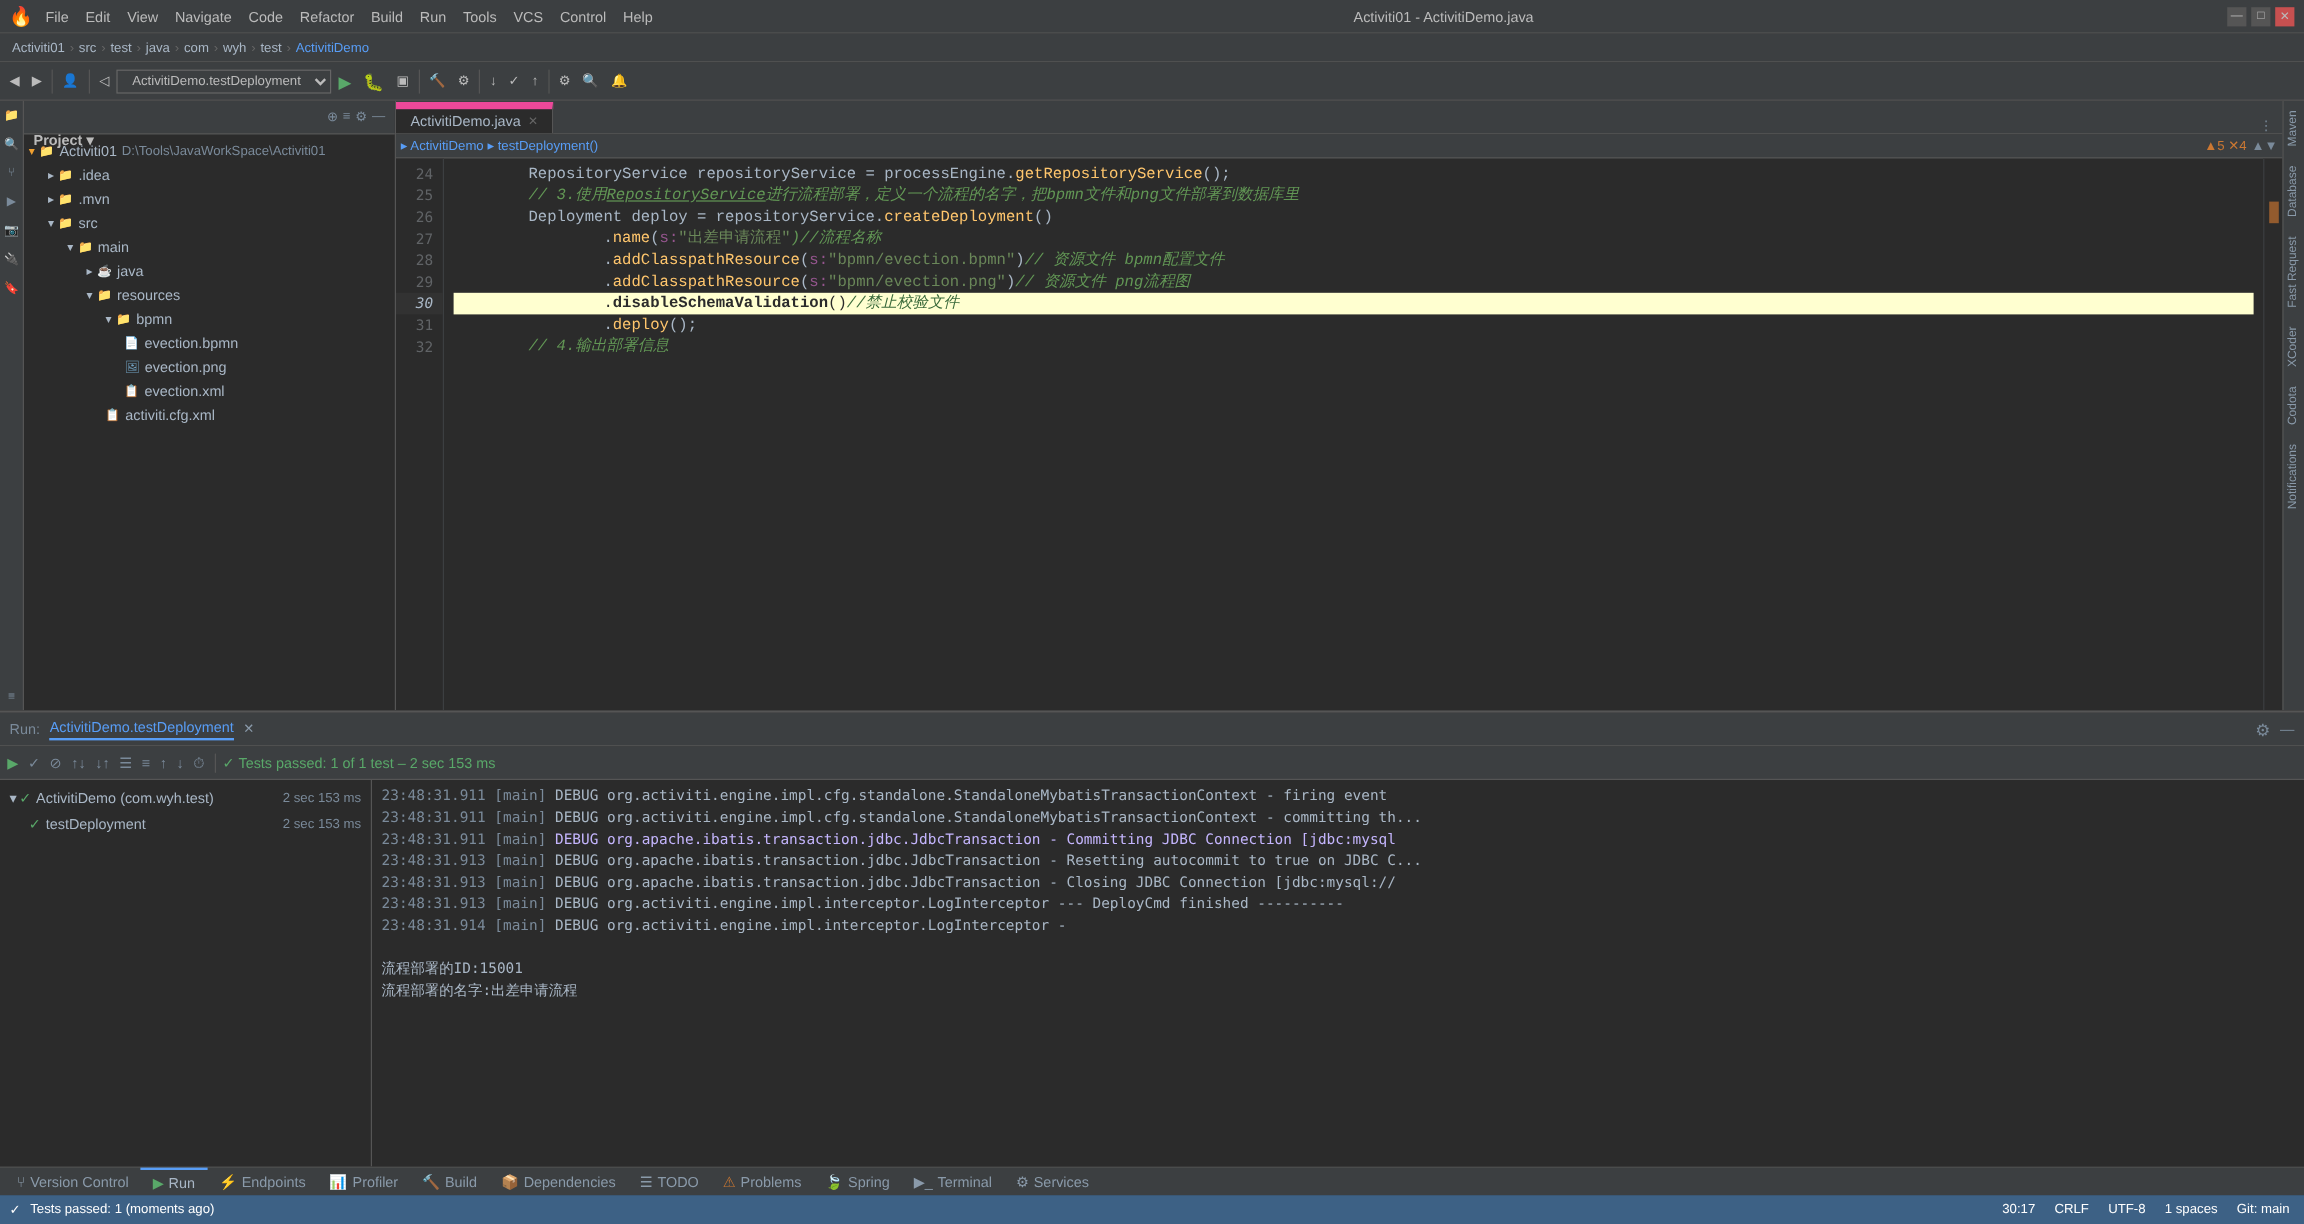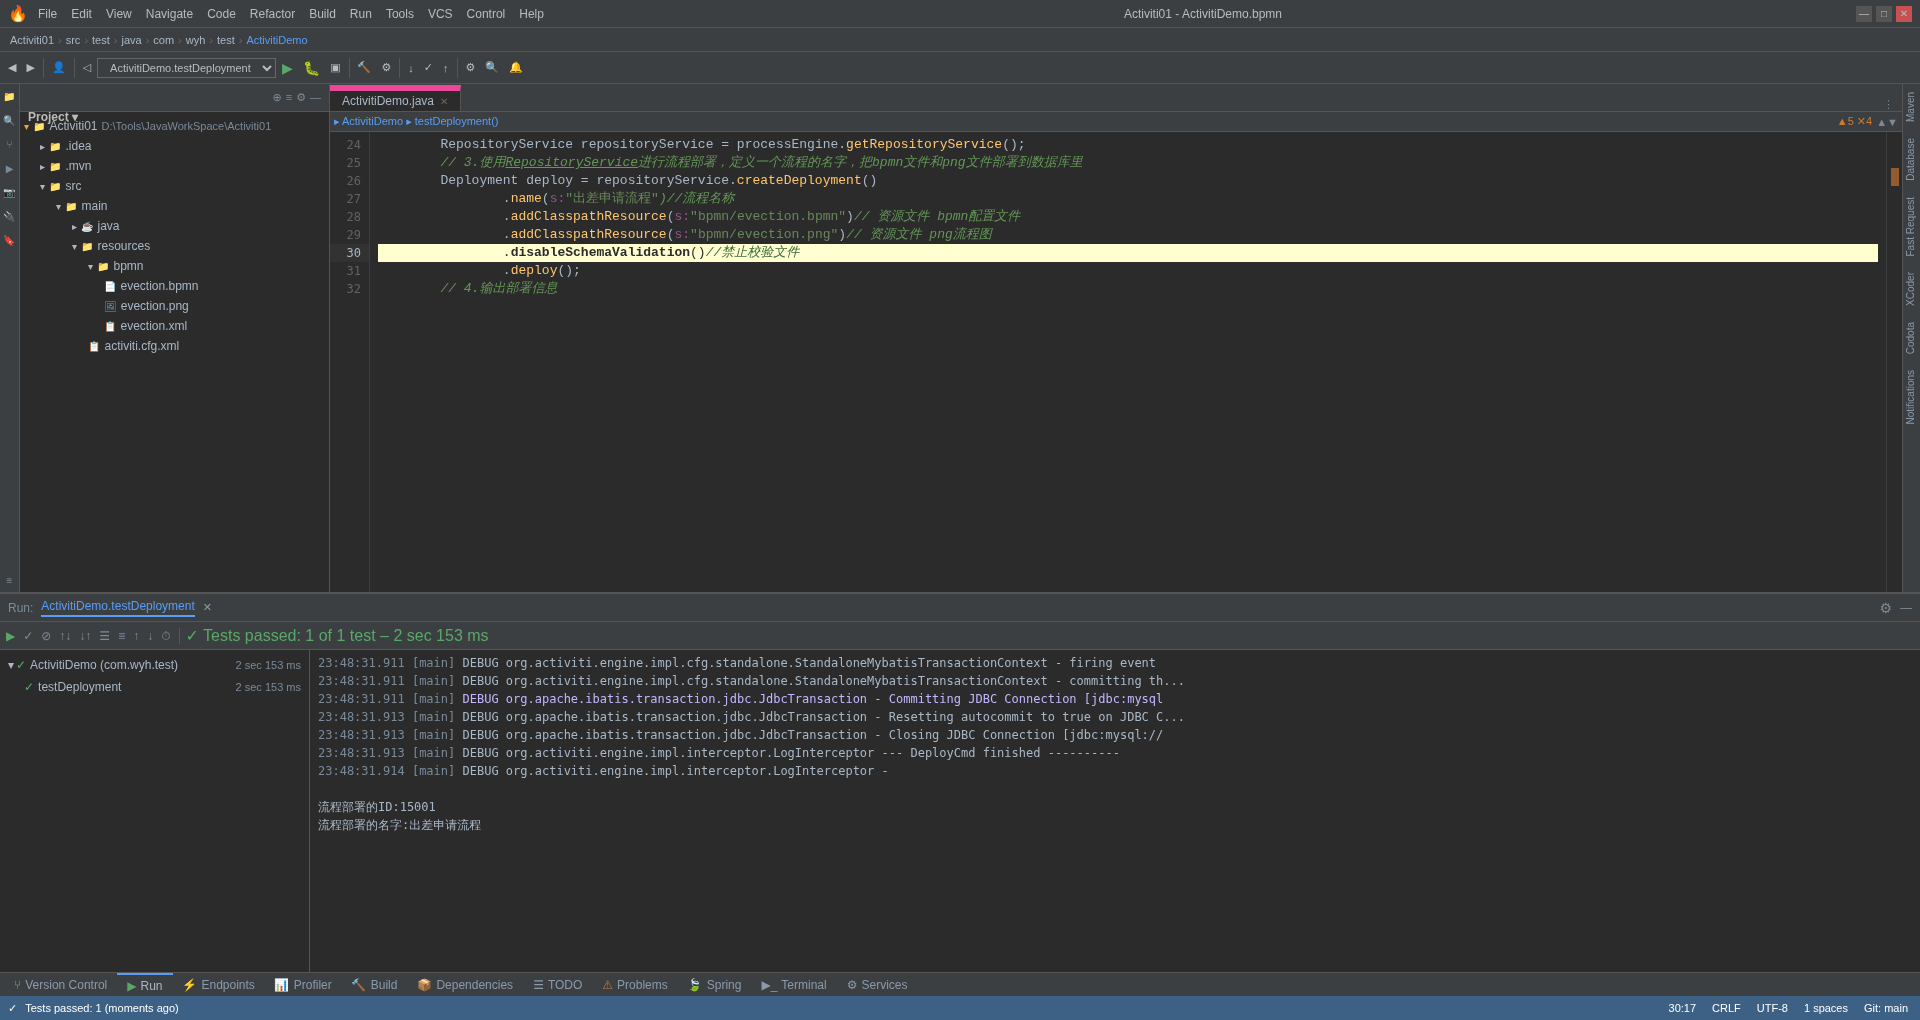--- a/index.html
+++ b/index.html
@@ -46,21 +46,21 @@
     
     #editor-area { flex: 1; display: flex; flex-direction: column; background: #2b2b2b; }
     #editor-tabs { background: #3c3f41; height: 28px; display: flex; align-items: flex-end; border-bottom: 1px solid #555; }
     .editor-tab { height: 26px; padding: 0 12px; display: flex; align-items: center; font-size: 12px; color: #8a9a8a; background: #3c3f41; border-right: 1px solid #555; cursor: pointer; gap: 6px; }
     .editor-tab.active { background: #2b2b2b; color: #a9b7c6; border-top: 6px solid #ec4899; }
     .editor-tab .tab-close { color: #666; font-size: 10px; }
     
     #code-editor { flex: 1; display: flex; overflow: hidden; }
     #line-numbers { width: 40px; background: #2b2b2b; border-right: 1px solid #3c3f41; padding: 4px 0; text-align: right; }
     .line-num { height: 18px; padding-right: 8px; color: #606366; font-size: 12px; font-family: 'Consolas', monospace; display: flex; align-items: center; justify-content: flex-end; }
-    .line-num.active { color: #a9b7c6; background: #323232; }
+    .line-num.active { color: #a9b7c6; background: #323232; font-style: italic; }
     
     #code-content { flex: 1; padding: 4px 8px; overflow: auto; font-family: 'Consolas', 'Courier New', monospace; font-size: 13px; line-height: 18px; }
     .code-line { height: 18px; white-space: nowrap; display: flex; align-items: center; }
     .str { color: #6a8759; }
     .comment { color: #629755; font-style: italic; }
     .fn { color: #ffc66d; }
     .var { color: #a9b7c6; }
     
     
     #bottom-panel { height: 380px; border-top: 2px solid #555; display: flex; flex-direction: column; background: #2b2b2b; }
@@ -111,21 +111,21 @@
       <span class="menu-item">Code</span>
       <span class="menu-item">Refactor</span>
       <span class="menu-item">Build</span>
       <span class="menu-item">Run</span>
       <span class="menu-item">Tools</span>
       <span class="menu-item">VCS</span>
       <span class="menu-item">Control</span>
       <span class="menu-item">Help</span>
     </div>
   </div>
-  <div class="title-center">Activiti01 - ActivitiDemo.bpmn</div>
+  <div class="title-center">Activiti01 - ActivitiDemo.java</div>
   <div class="window-controls">
     <button class="win-btn">—</button>
     <button class="win-btn">□</button>
     <button class="win-btn" style="background:#c75050;">✕</button>
   </div>
 </div>
 
 <div id="breadcrumb-bar">
   <span style="color:#a9b7c6;">Activiti01</span>
   <span class="sep"> › </span>
@@ -392,21 +392,21 @@
       <button class="rt-btn">✓</button>
       <button class="rt-btn">⊘</button>
       <button class="rt-btn">↑↓</button>
       <button class="rt-btn">↓↑</button>
       <button class="rt-btn">☰</button>
       <button class="rt-btn">≡</button>
       <button class="rt-btn">↑</button>
       <button class="rt-btn">↓</button>
       <button class="rt-btn">⏱</button>
       <div class="rt-sep"></div>
-      <span style="color:#59a869; font-size:16px;">✓ Tests passed: 1 of 1 test – 2 sec 153 ms</span>
+      <span style="color:#59a869; font-size:12px;">✓ Tests passed: 1 of 1 test – 2 sec 153 ms</span>
     </div>
     <div id="run-content">
 
       <div id="run-tree">
         <div class="run-tree-item">
           <span style="margin-right:2px;">▾</span>
           <span class="rti-pass">✓</span>
           <span style="color:#a9b7c6; font-size:12px; margin-left:4px;">ActivitiDemo (com.wyh.test)</span>
           <span class="rti-time">2 sec 153 ms</span>
         </div>

